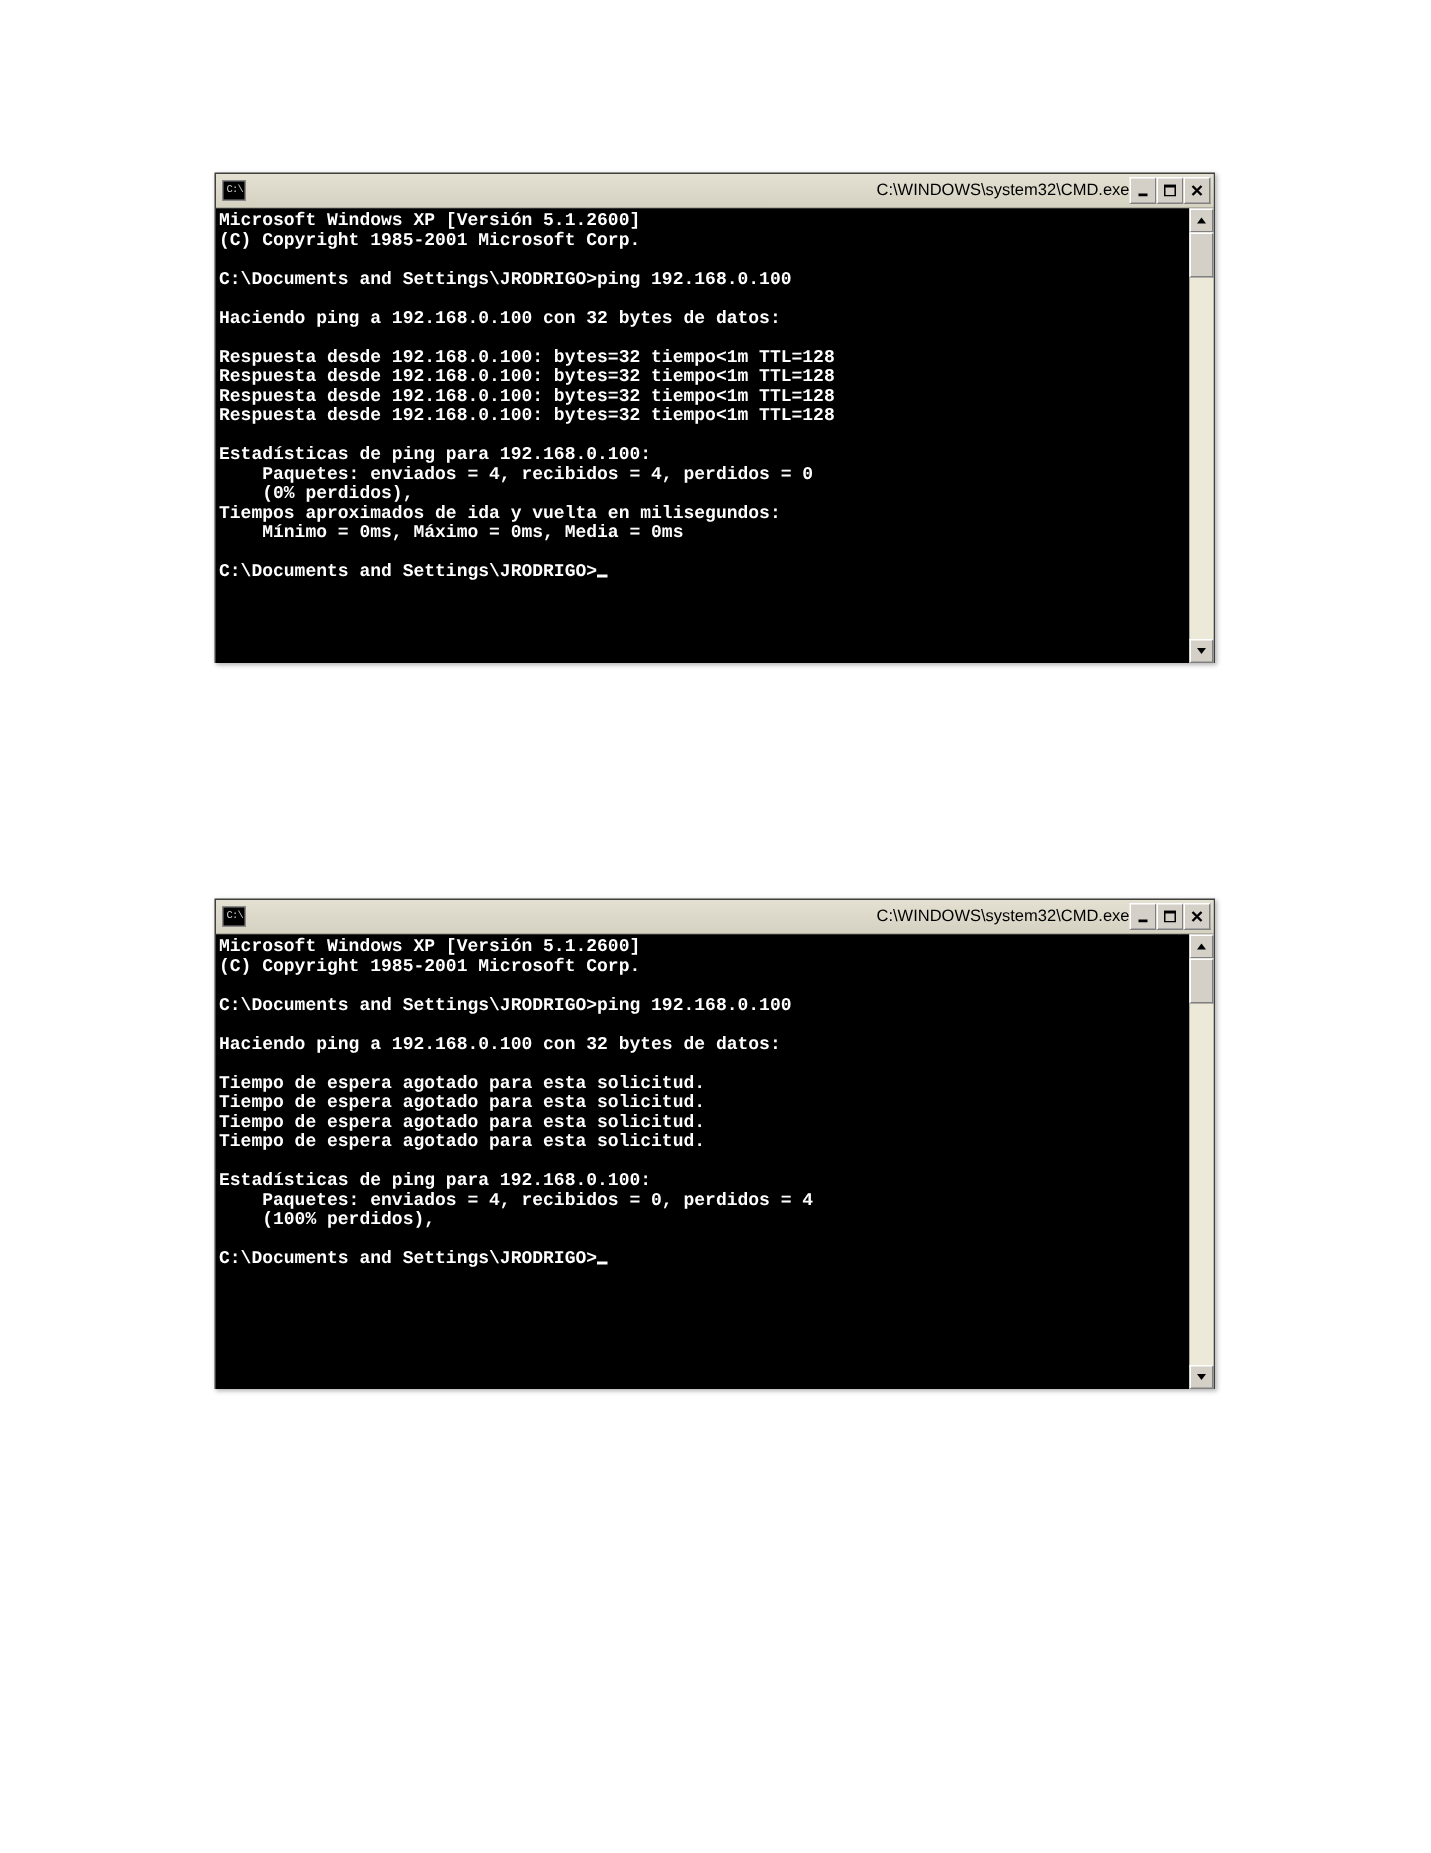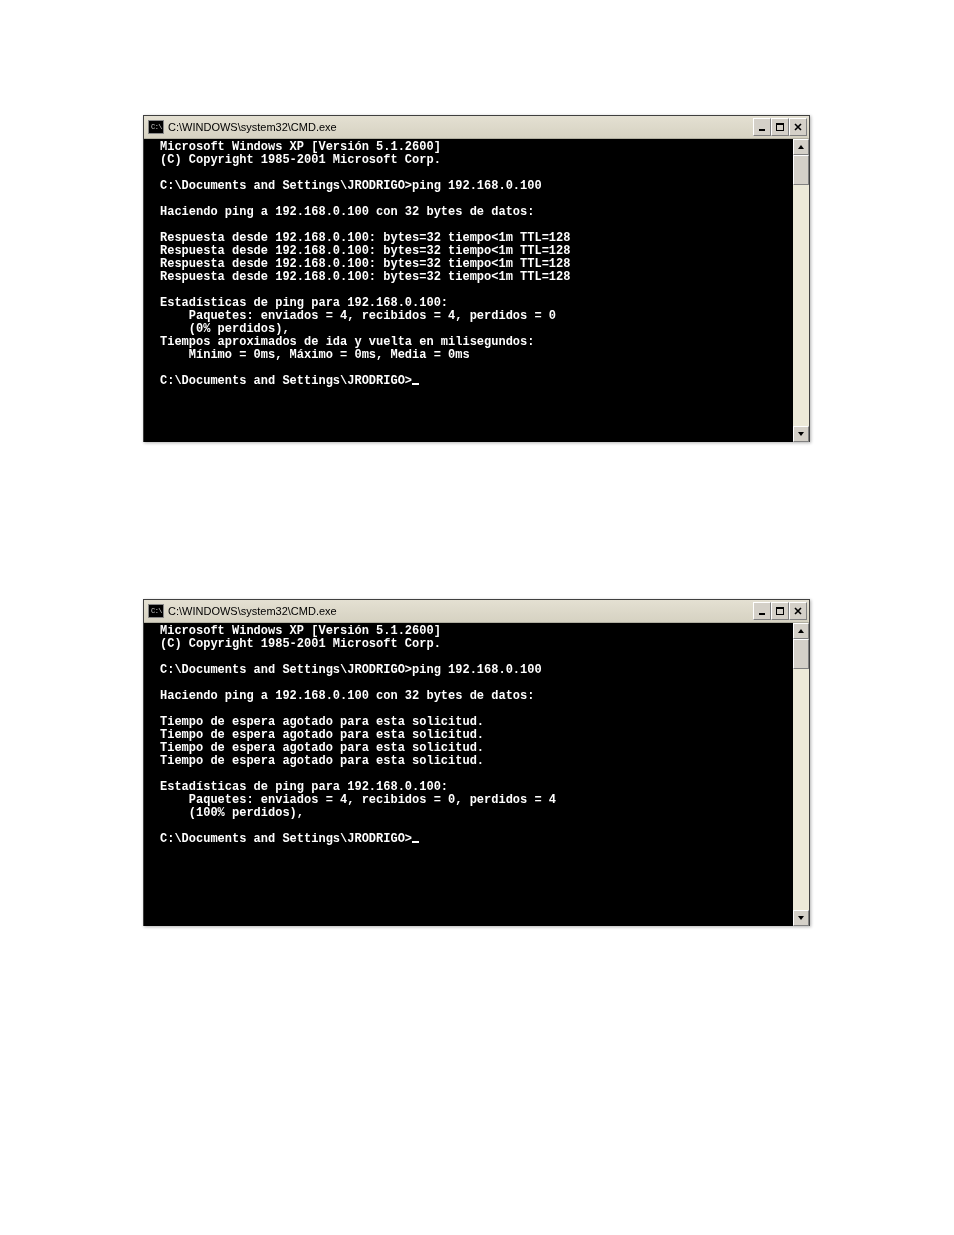--- a/index.html
+++ b/index.html
@@ -39,21 +39,21 @@
     display: inline-flex;
     align-items: center;
     justify-content: center;
     font-size: 7px;
     font-family: "Courier New", monospace;
     color: #ccc;
     letter-spacing: -0.5px;
     box-sizing: border-box;
     padding-left:1px;
   }
-  .titlebar .title-text { flex: 1; }
+  .titlebar .title-text { flex: 1; text-align: right; }
   .titlebar .controls { display: flex; gap: 0; }
   .titlebar .win-btn {
     width: 18px;
     height: 18px;
     border: 1px solid #808080;
     border-top-color: #fff;
     border-left-color: #fff;
     background: #d4d0c8;
     display: inline-flex;
     align-items: center;
@@ -73,21 +73,21 @@
     display: flex;
   }
   .console {
     flex: 1;
     background: #000;
     color: #fff;
     font-family: "Lucida Console", "Courier New", monospace;
     font-size: 12px;
     line-height: 13px;
     white-space: pre;
-    padding: 2px 0 2px 16px;
+    padding: 2px 0 2px 2px;
     overflow: hidden;
     font-weight: bold;
     letter-spacing: 0px;
   }
   .scrollbar {
     width: 16px;
     background: #d4d0c8;
     display: flex;
     flex-direction: column;
     border-left: 0;

